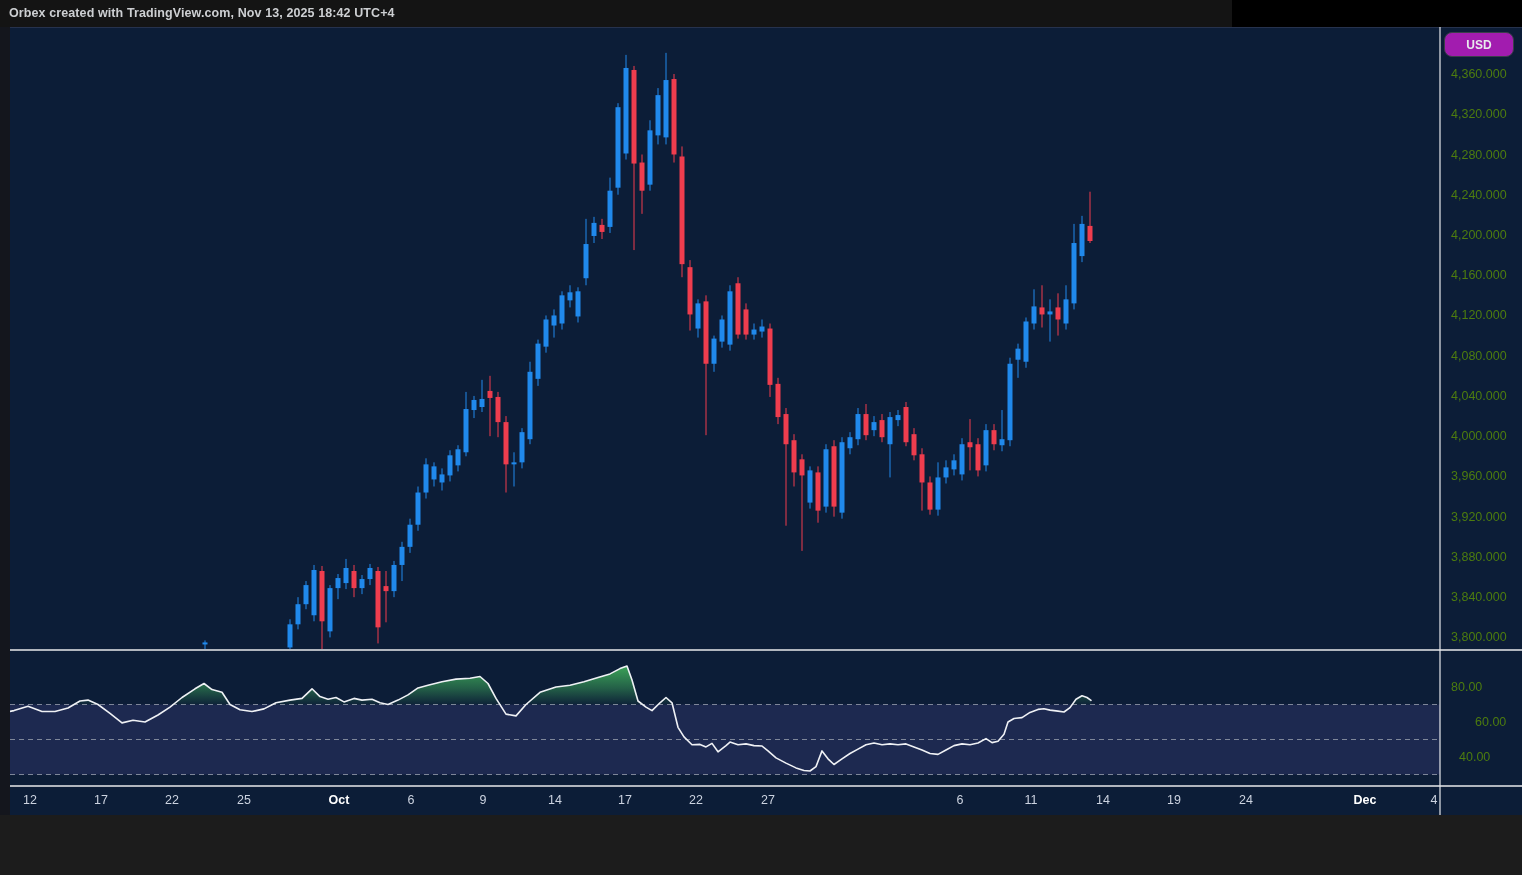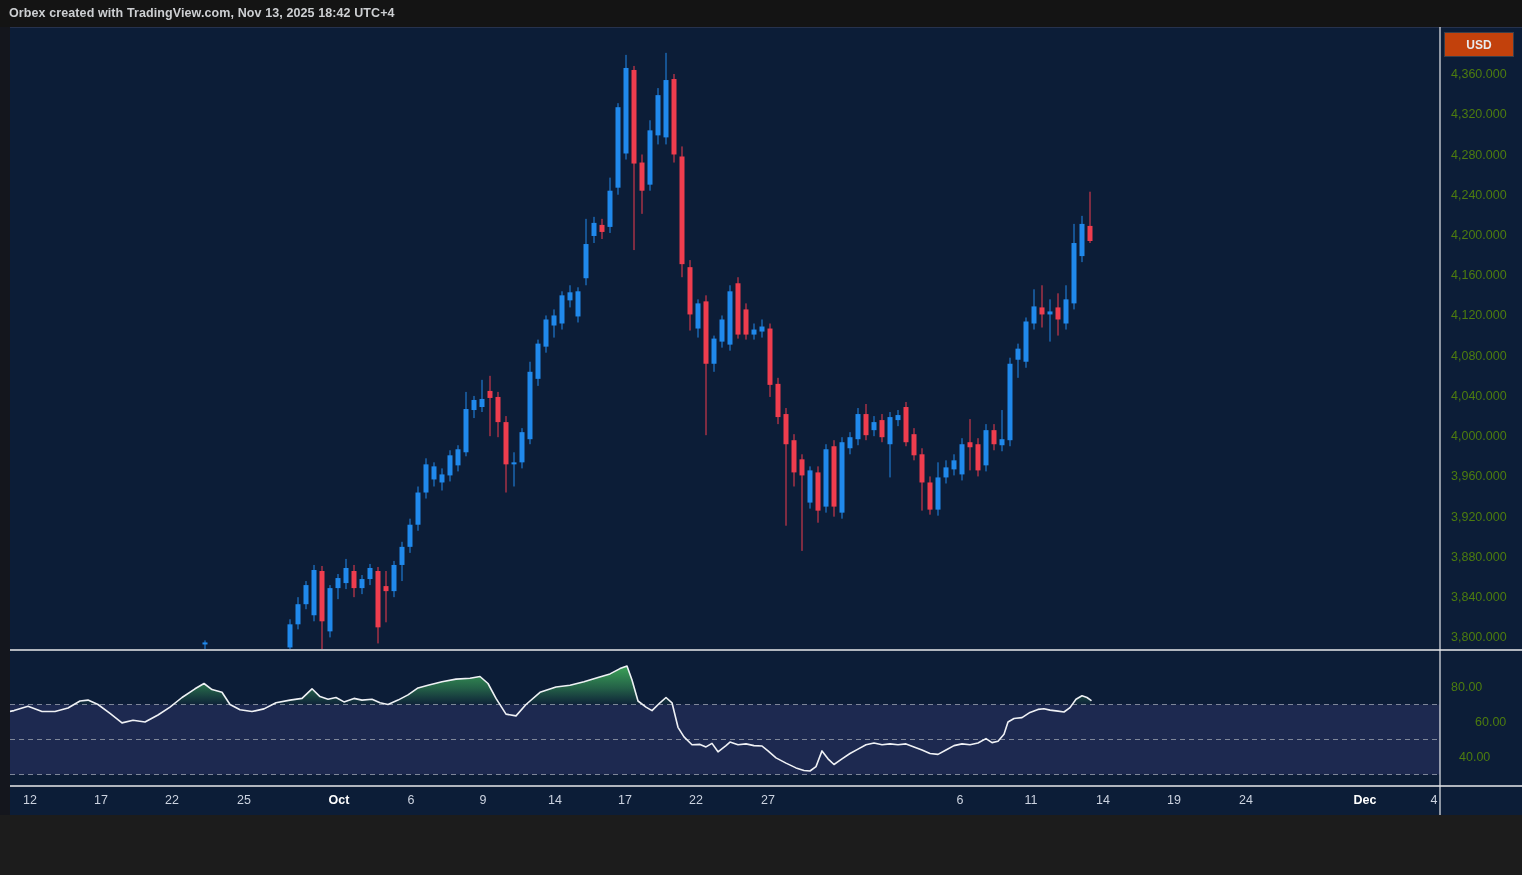--- a/index.html
+++ b/index.html
@@ -1,25 +1,25 @@
 <!DOCTYPE html>
 <html><head>
 <meta charset="utf-8">
 <style>
   html,body{margin:0;padding:0;background:#000;}
   .stage{position:relative;width:1522px;height:875px;overflow:hidden;
          font-family:"Liberation Sans",sans-serif;}
-  .titlebar{position:absolute;left:0;top:0;width:1522px;height:27px;background:#141414;}
+  .titlebar{position:absolute;left:0;top:0;width:1232px;height:27px;background:#141414;}
   .title-text{position:absolute;left:9px;top:6px;font-size:12.5px;font-weight:bold;color:#cdcfd2;letter-spacing:.1px;}
   .chart-bg{position:absolute;left:0;top:27px;width:1522px;height:788px;background:#0c1d37;}
   .left-strip{position:absolute;left:0;top:27px;width:10px;height:788px;background:#14161d;}
   .footer{position:absolute;left:0;top:815px;width:1522px;height:60px;background:#1c1c1c;}
   svg.overlay{position:absolute;left:0;top:0;}
-  .usd-box{position:absolute;left:1444px;top:32px;width:68px;height:23px;background:#c2410c;
-           border:1px solid #3a3f4a;border-radius:0;color:#e8eaed;font-size:12px;font-weight:bold;
+  .usd-box{position:absolute;left:1444px;top:32px;width:68px;height:23px;background:#a21caf;
+           border:1px solid #3a3f4a;border-radius:8px;color:#e8eaed;font-size:12px;font-weight:bold;
            display:flex;align-items:center;justify-content:center;}
   .price-label,.rsi-label{position:absolute;left:1451px;transform:translateY(-50%);
            font-size:12.5px;color:#4d7c0f;white-space:nowrap;}
   .time-label{position:absolute;top:793px;transform:translateX(-50%);
            font-size:12.5px;color:#ccd3e0;white-space:nowrap;text-align:center;}
   .time-label.bold{font-weight:bold;color:#ffffff;}
 </style>
 </head>
 <body>
 

